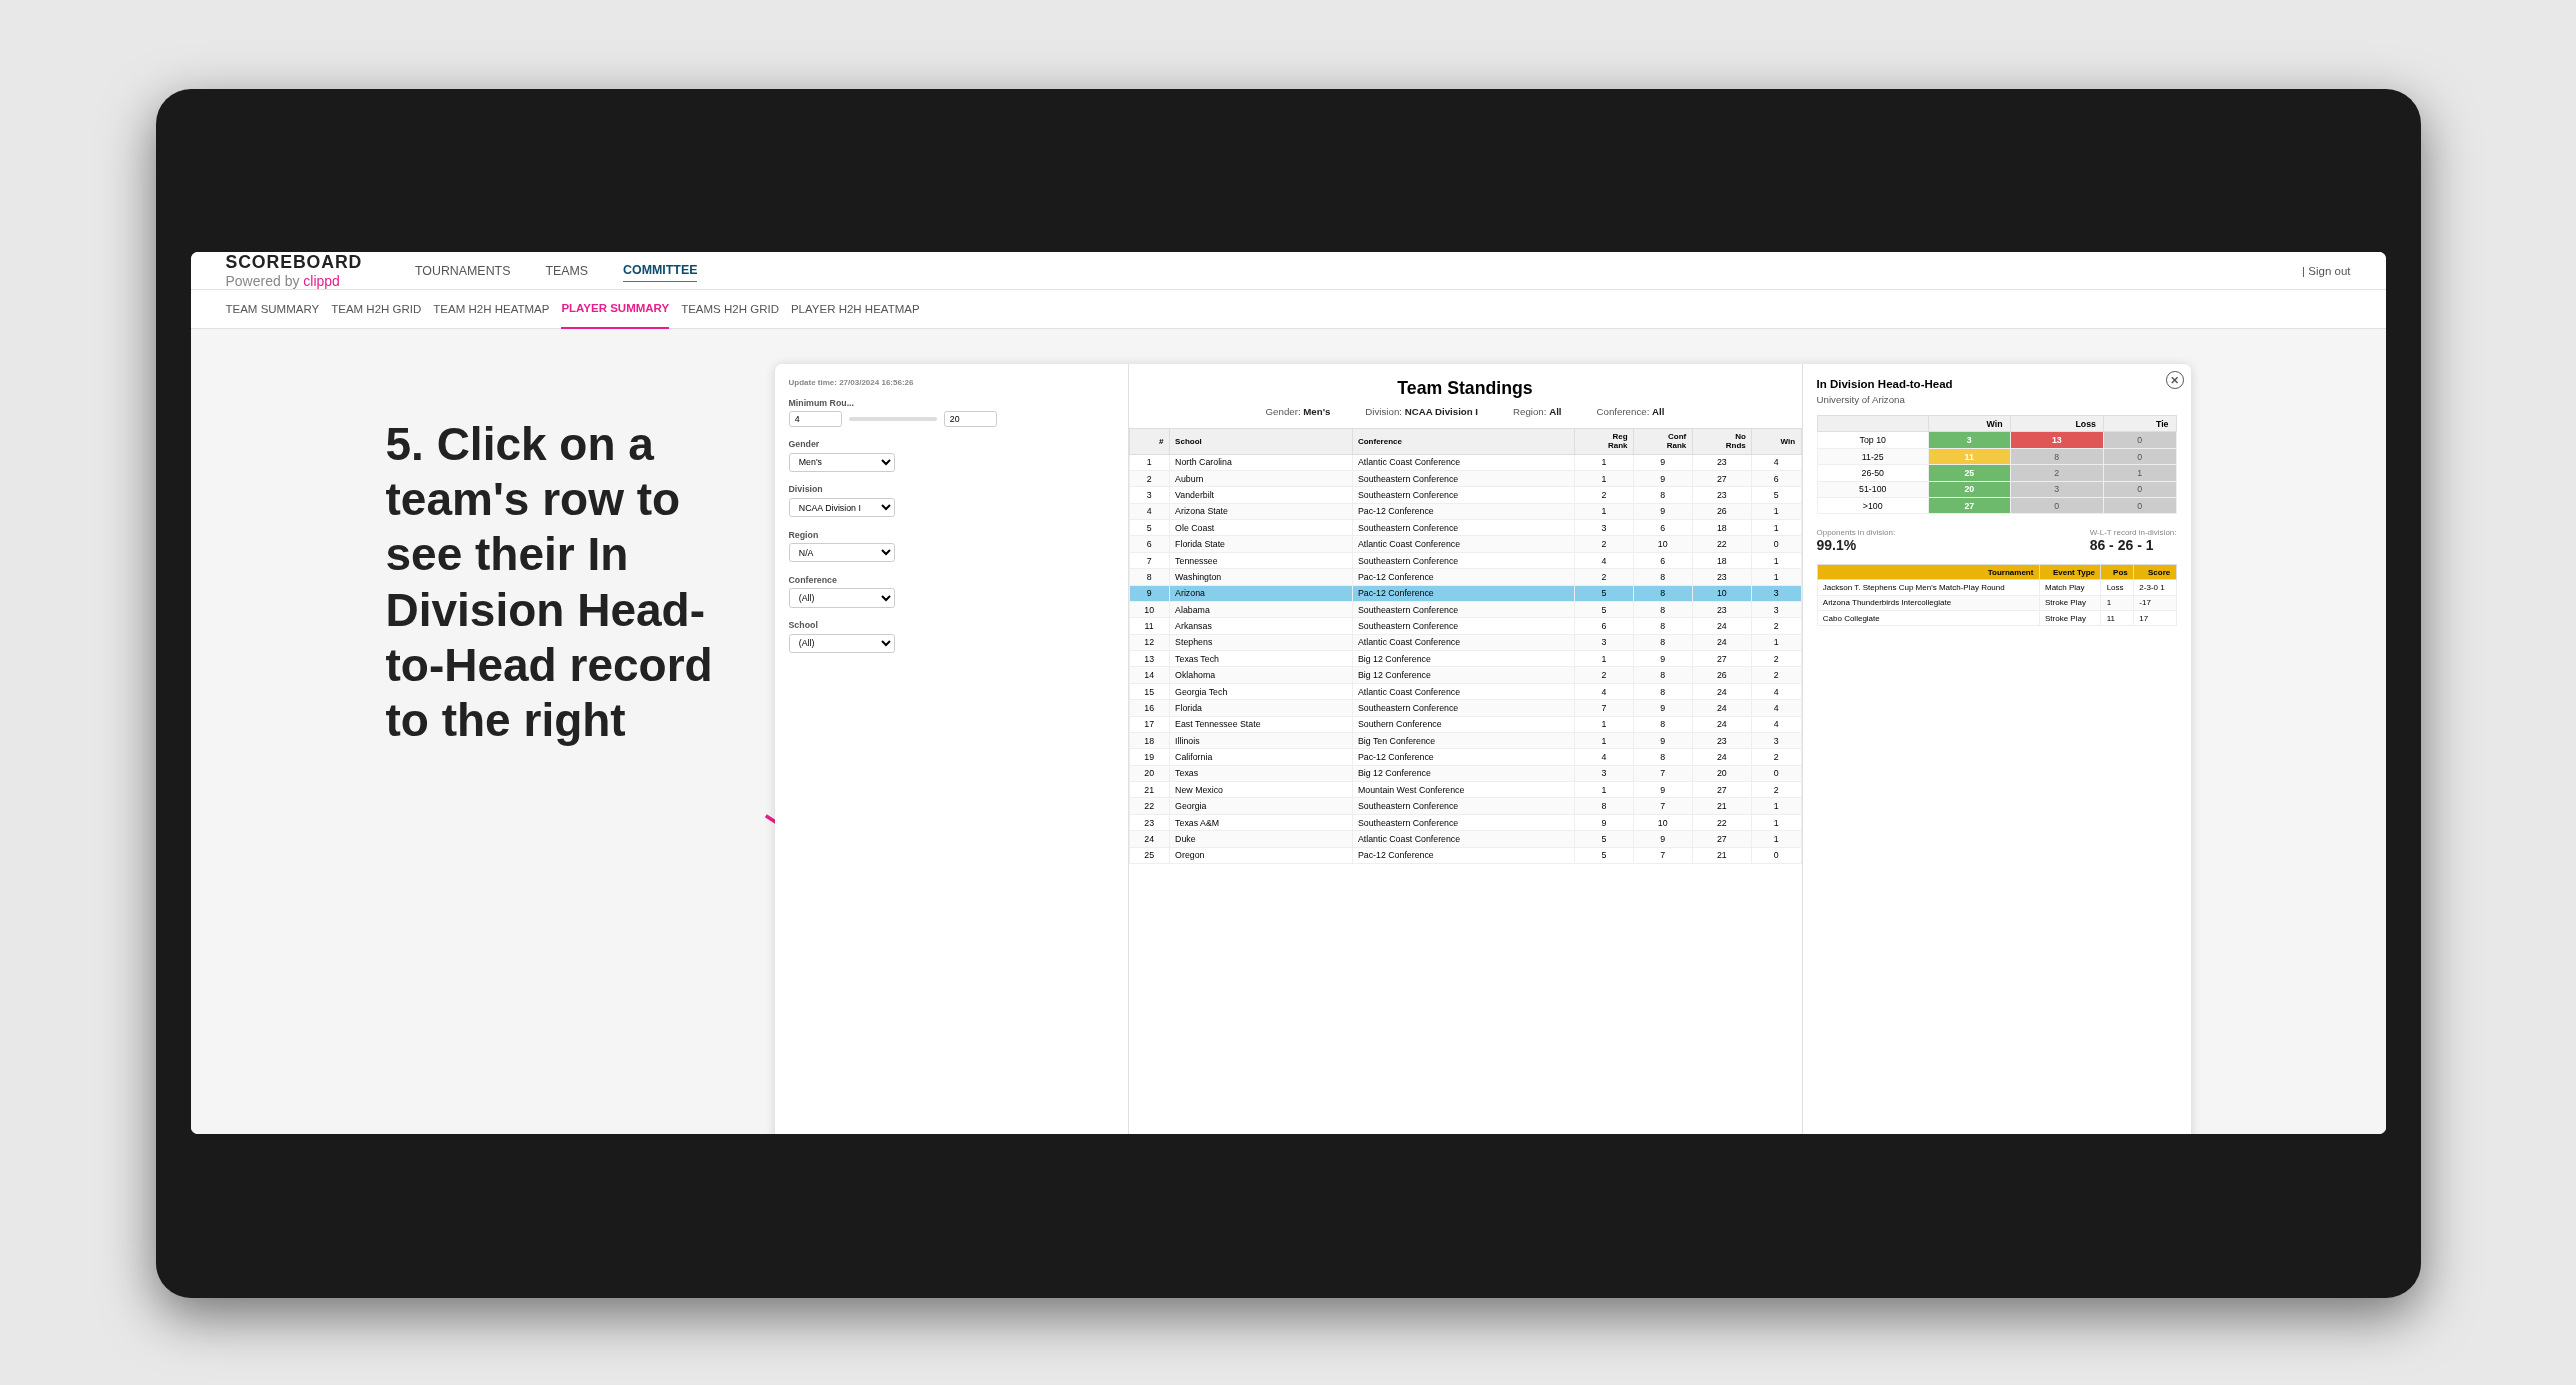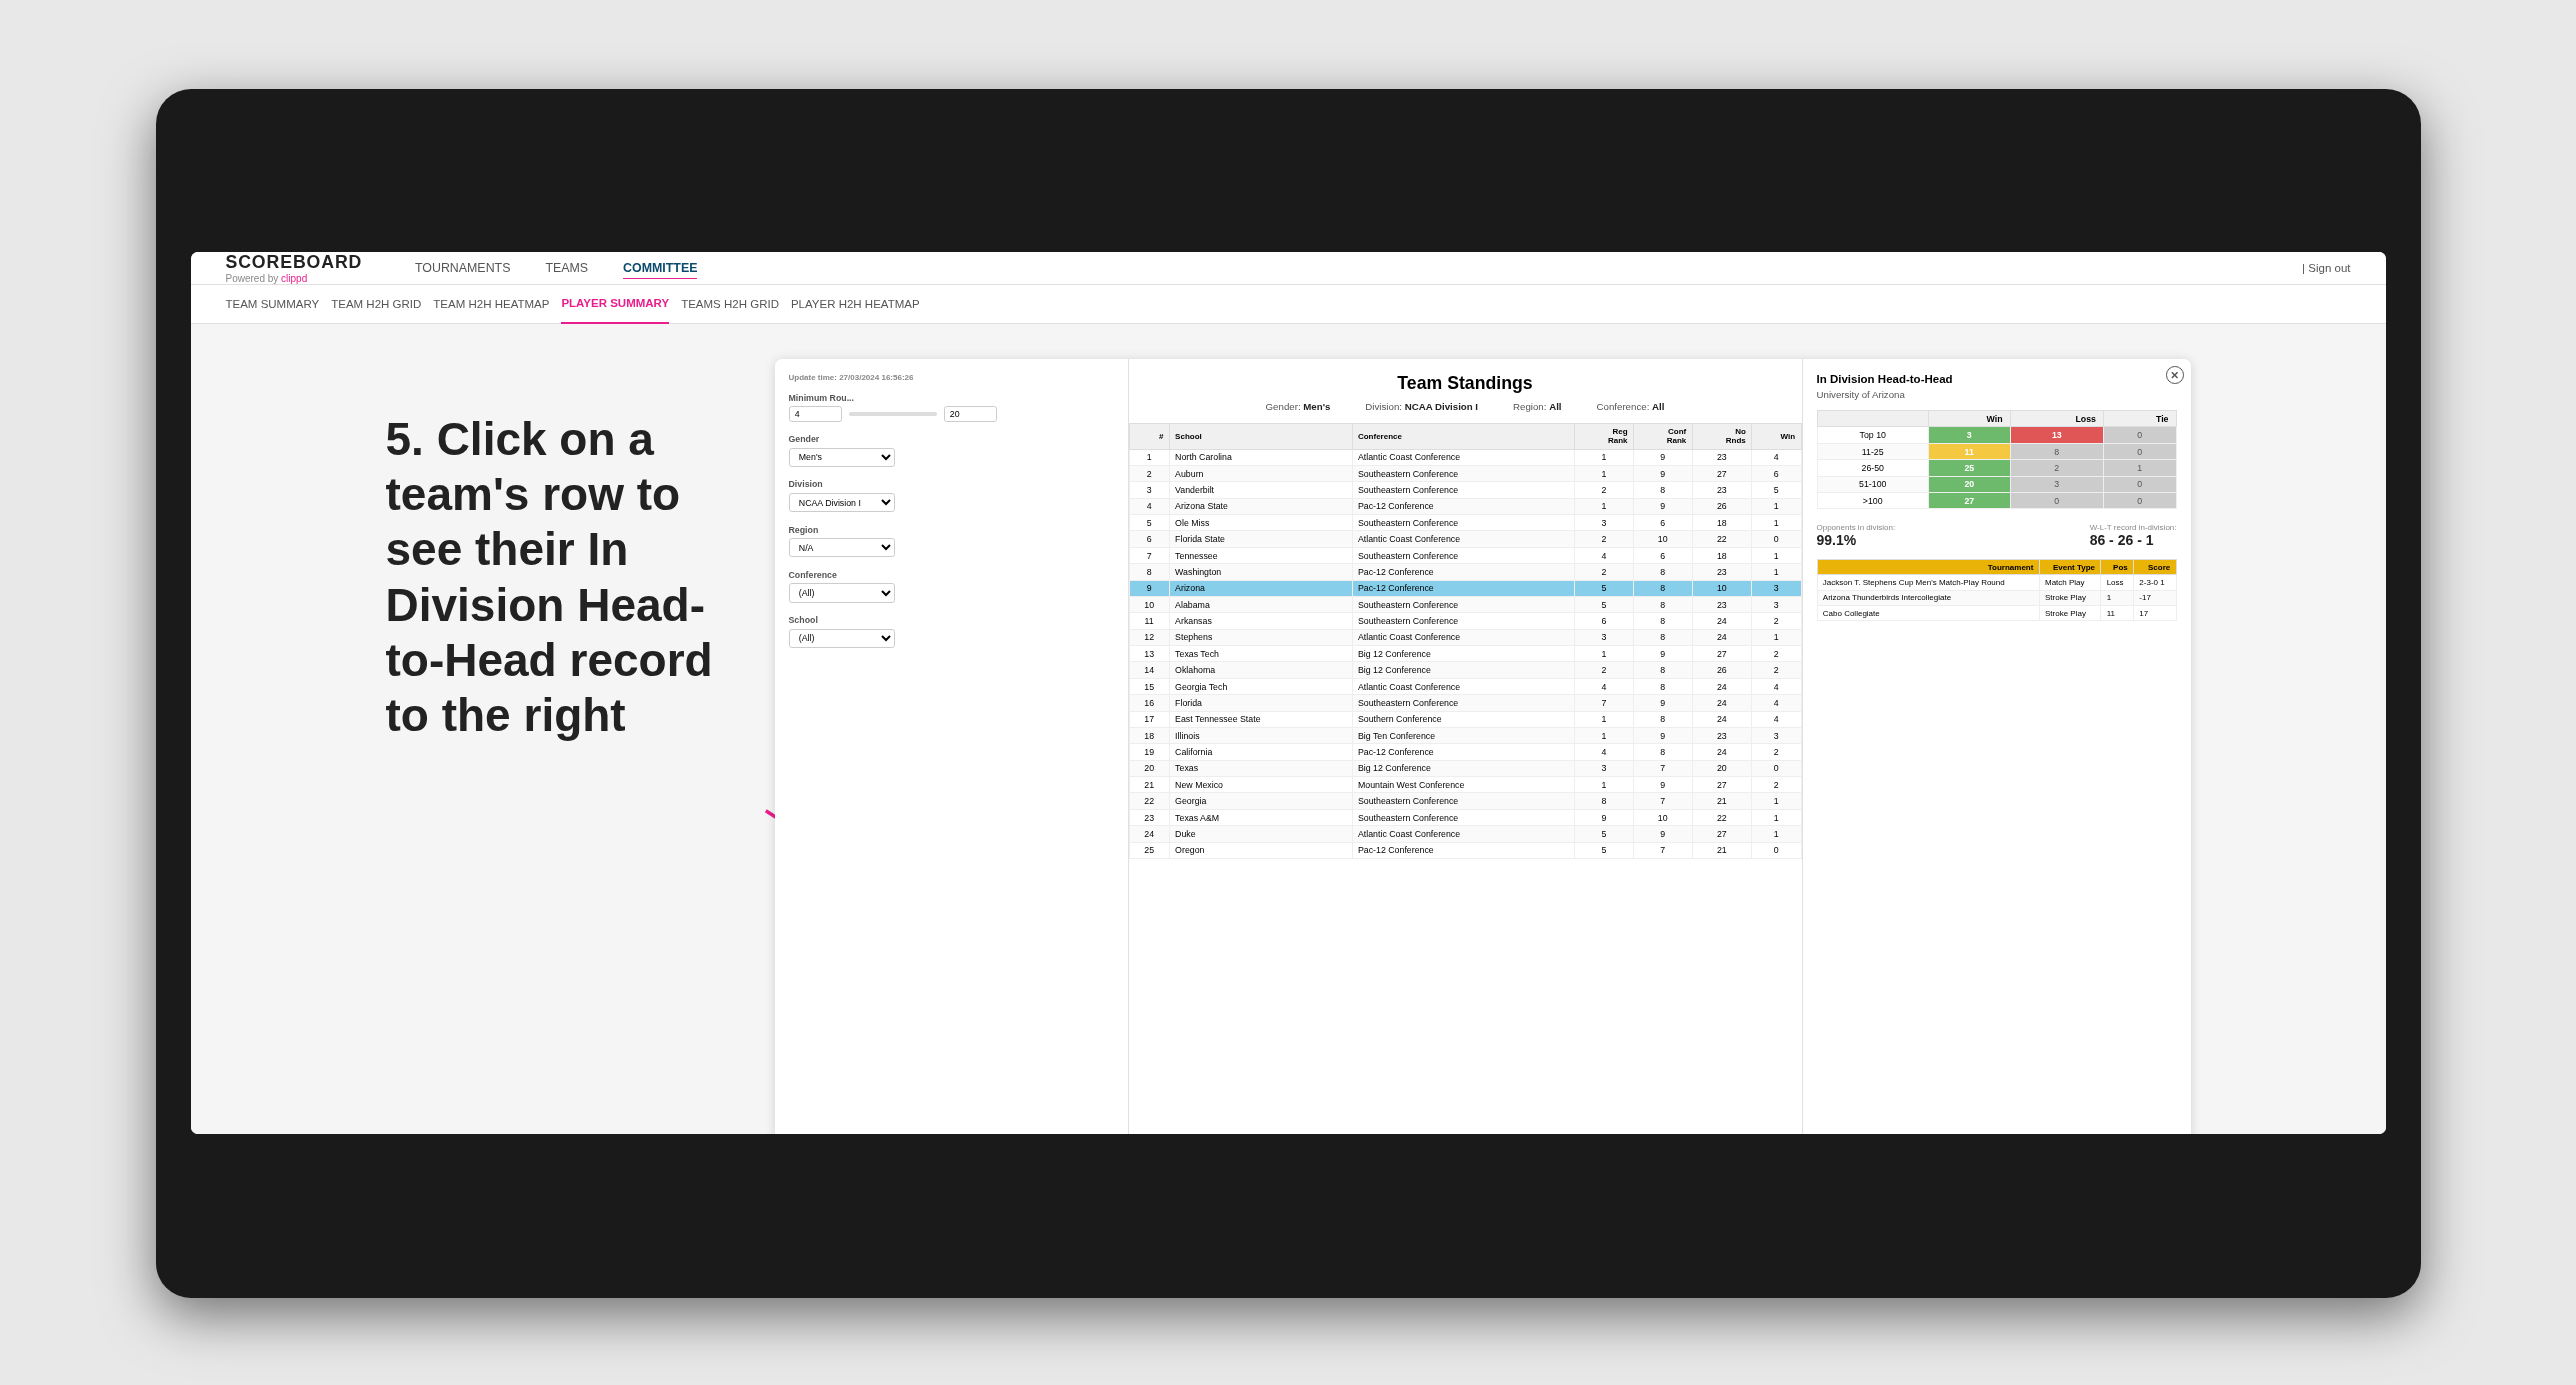--- a/index.html
+++ b/index.html
@@ -49,21 +49,21 @@
       flex-direction: column;
       margin-right: 17.7px;
     }
     .logo-text {
       font-size: 17.7px;
       font-weight: 900;
       color: #222;
       letter-spacing: 0.9px;
     }
     .logo-sub {
-      font-size: 10px;
+      font-size: 14px;
       color: #888;
     }
     .logo-sub span { color: #e91e8c; }
     .nav-item {
       font-size: 12.4px;
       color: #555;
       cursor: pointer;
       padding: 3.5px 0;
       text-decoration: none;
     }
@@ -481,21 +481,21 @@
     <td class="rank-cell">4</td>
     <td>Arizona State</td>
     <td>Pac-12 Conference</td>
     <td class="rank-cell">1</td>
     <td class="rank-cell">9</td>
     <td class="rank-cell">26</td>
     <td class="rank-cell">1</td>
   </tr>
                   <tr>
     <td class="rank-cell">5</td>
-    <td>Ole Miss</td>
+    <td>Ole Coast</td>
     <td>Southeastern Conference</td>
     <td class="rank-cell">3</td>
     <td class="rank-cell">6</td>
     <td class="rank-cell">18</td>
     <td class="rank-cell">1</td>
   </tr>
                   <tr>
     <td class="rank-cell">6</td>
     <td>Florida State</td>
     <td>Atlantic Coast Conference</td>

